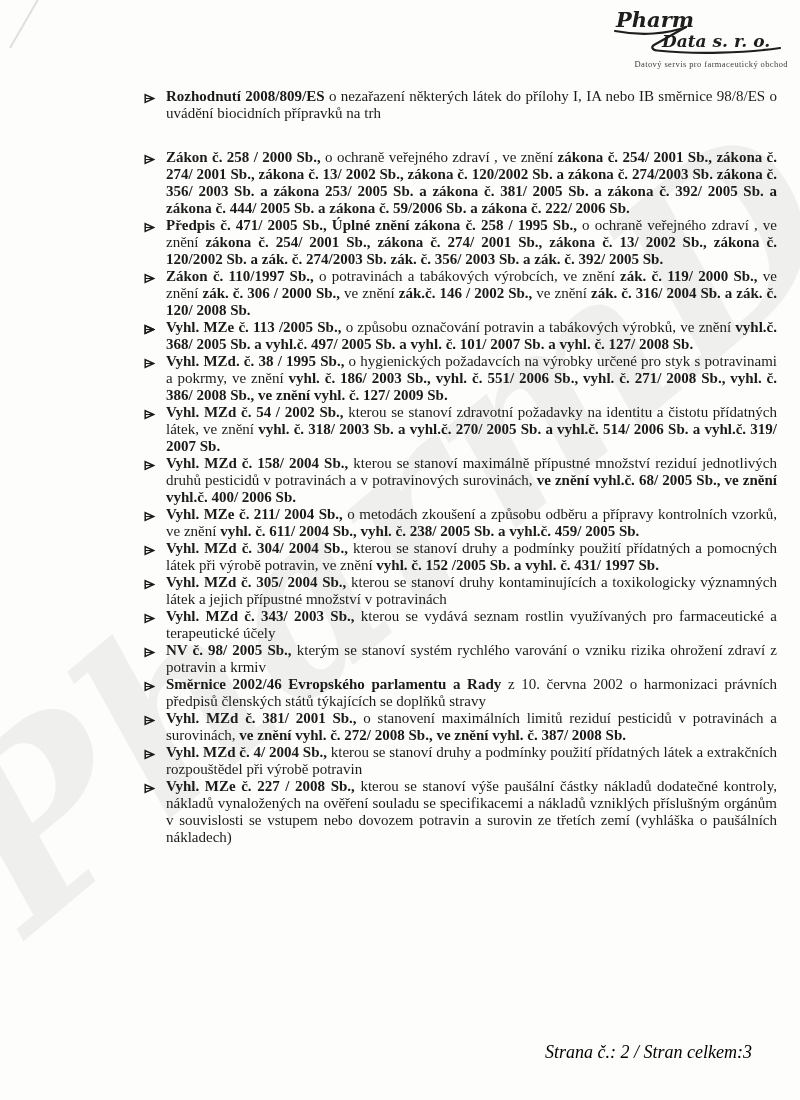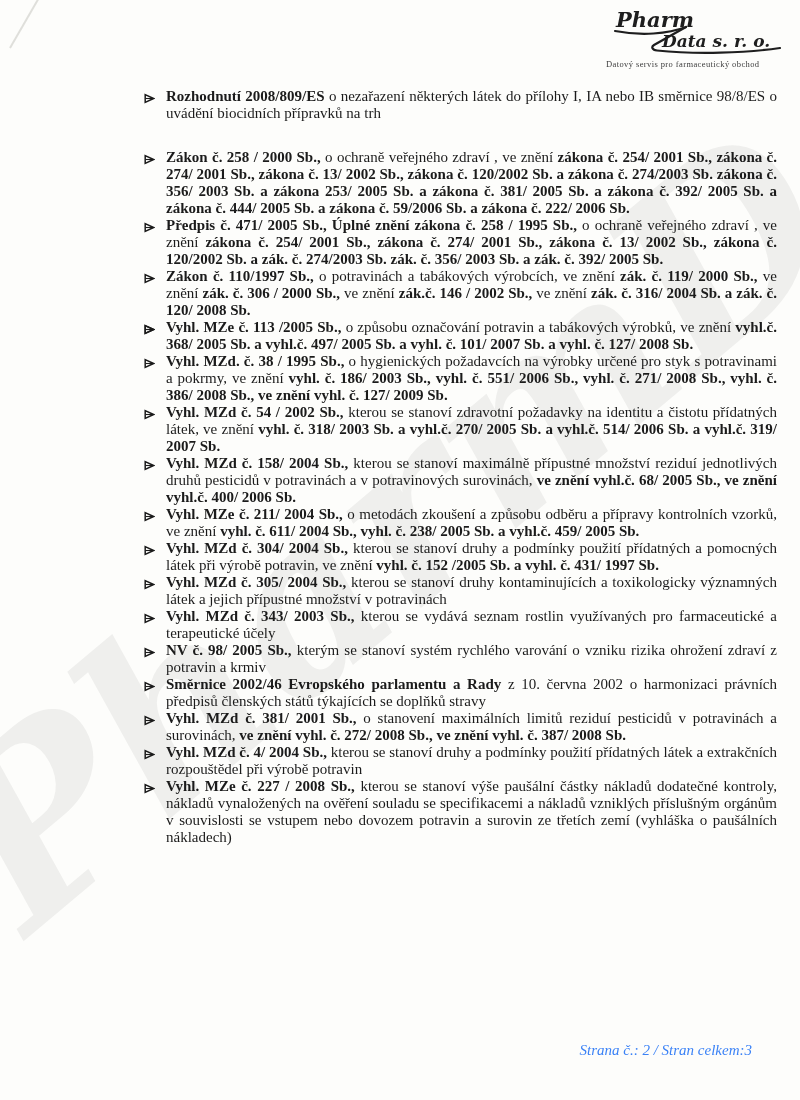--- a/index.html
+++ b/index.html
@@ -22,38 +22,38 @@
     font-style:italic; font-weight:bold;
     font-size:235px; line-height:320px; text-align:center;
     color:rgba(70,70,70,0.075);
     white-space:nowrap; pointer-events:none; user-select:none;
   }
   
   .logo { position:absolute; left:606px; top:6px; width:182px; }
   .logo svg { display:block; }
   .logo-tagline {
     margin-top:1px; font-size:8.5px; letter-spacing:.4px;
-    color:#3d3d3d; text-align:left; white-space:nowrap;
+    color:#3d3d3d; text-align:right; white-space:nowrap;
   }
   
   .list { position:absolute; left:143px; top:88px; width:634px; }
   .item {
     position:relative; padding-left:23px;
     font-size:15px; line-height:17px; text-align:justify;
   }
   .item.sp { margin-top:27px; }
   .bullet {
     position:absolute; left:1px; top:3px; width:11px; height:11px;
   }
   .b { font-weight:bold; }
   .r { font-weight:normal; }
   
   .footer {
     position:absolute; right:48px; top:1042px;
-    font-style:italic; font-size:15px; color:#3b82f6; white-space:nowrap;margin-left:16px;
+    font-style:italic; font-size:18px; color:#000000; white-space:nowrap;margin-left:16px;
   }
 </style>
 </head>
 <body>
 
 <div class="page">
 
   <div class="scan-line"></div>
 
   <div class="watermark">PharmData</div>

